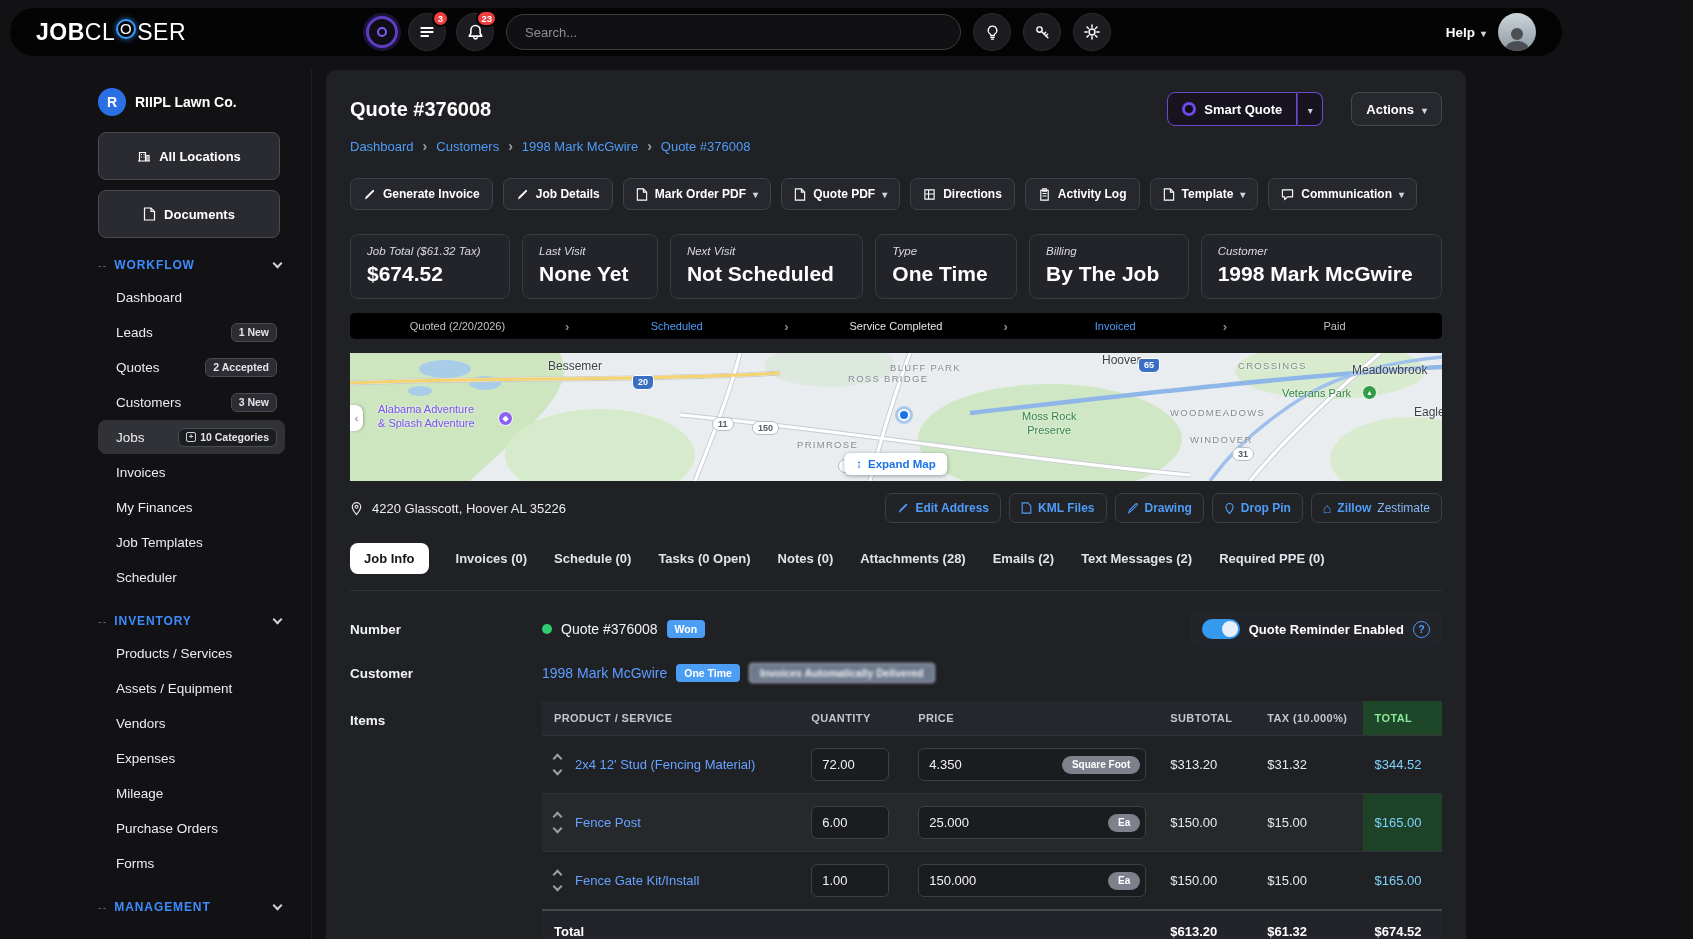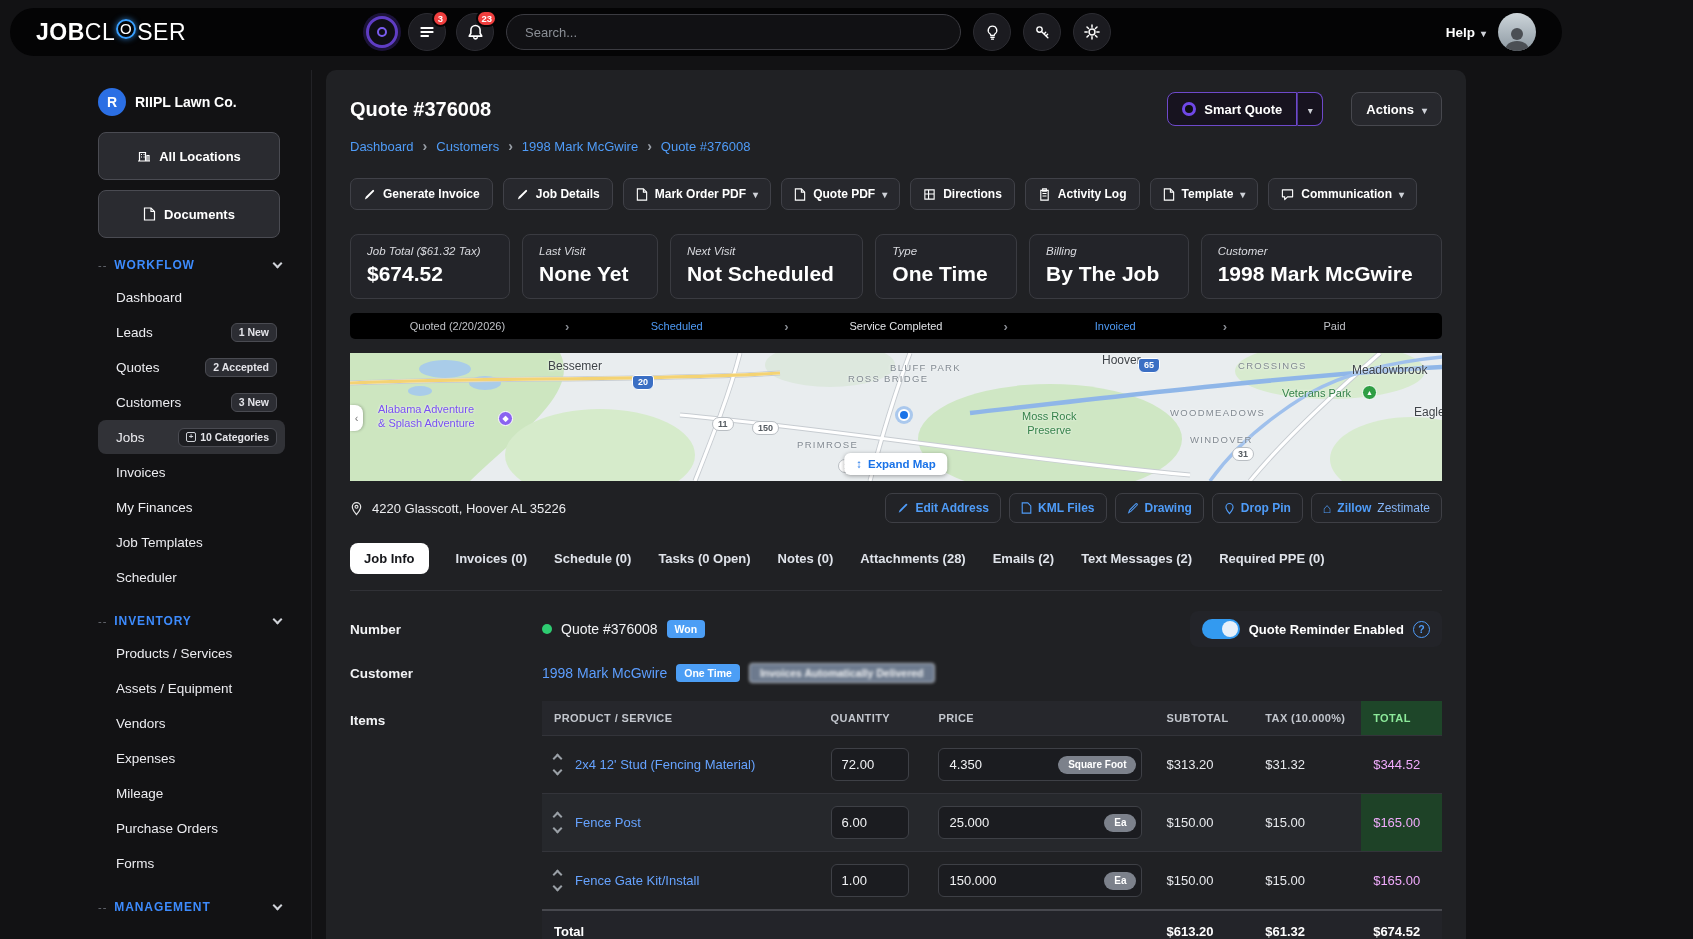--- a/index.html
+++ b/index.html
@@ -155,25 +155,25 @@
   .items tbody td{padding:12px;border-top:1px solid #33343a;vertical-align:middle}
   .items tbody tr.hl{background:#26282c}
   .prodcell{display:flex;align-items:center;gap:14px}
   .reorder{display:flex;flex-direction:column;gap:5px;cursor:pointer}
   .cu{width:7px;height:7px;border-left:2px solid #9aa0a6;border-top:2px solid #9aa0a6;transform:rotate(45deg)}
   .cd{width:7px;height:7px;border-right:2px solid #9aa0a6;border-bottom:2px solid #9aa0a6;transform:rotate(45deg)}
   .prodlink{color:#66a3ff;cursor:pointer}
   .inp{background:#1b1c20;border:1px solid #3e4046;border-radius:6px;color:#f1f2f4;font-size:13px;padding:8px 10px}
   .qty{width:78px}
   .pricewrap{position:relative;display:inline-block}
-  .price{width:204px;padding-right:56px}
+  .price{width:228px;padding-right:56px}
   .unit{position:absolute;right:6px;top:50%;transform:translateY(-50%);background:rgba(130,135,145,.95);color:#fff;
     font-size:10px;font-weight:bold;border-radius:10px;padding:3.5px 10px;white-space:nowrap}
   td.money{color:#e8eaee;white-space:nowrap}
-  td.total-c{color:#f0abfc;white-space:nowrap}
+  td.total-c{color:#7dd3fc;white-space:nowrap}
   tr.hl td.total-c{background:#1e4227}
   .items tfoot td{border-top:2px solid #47484e;font-weight:800;padding:13px 12px;background:#232429;color:#fff}
 </style>
 </head>
 <body>
 
 <header class="navbar">
   <div class="logo">
     <span class="b">JOB</span>
       <span class="l">CL</span>

